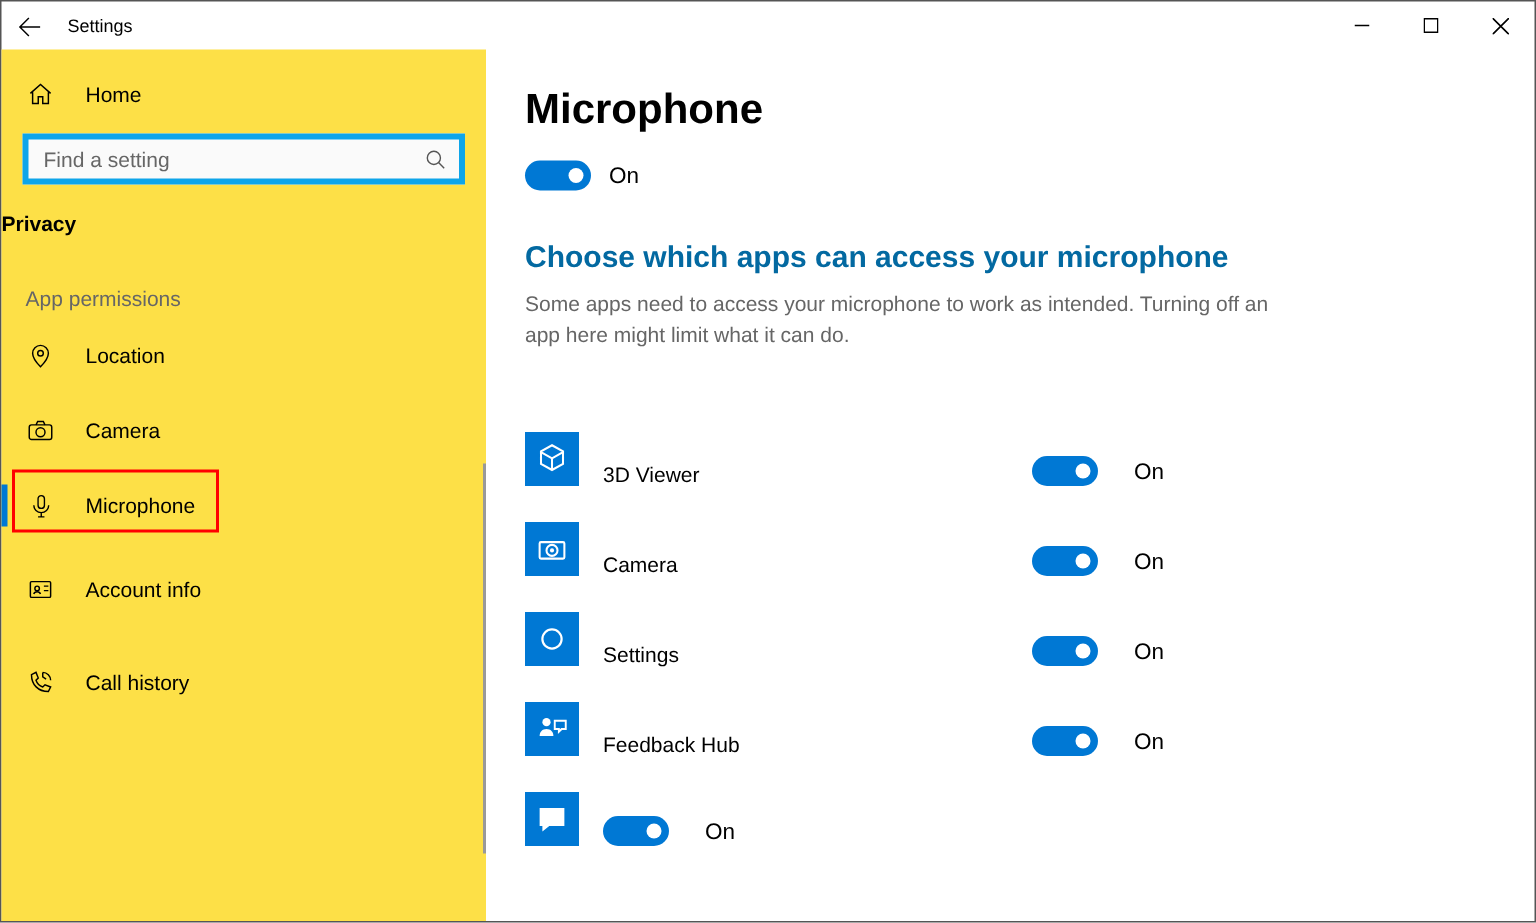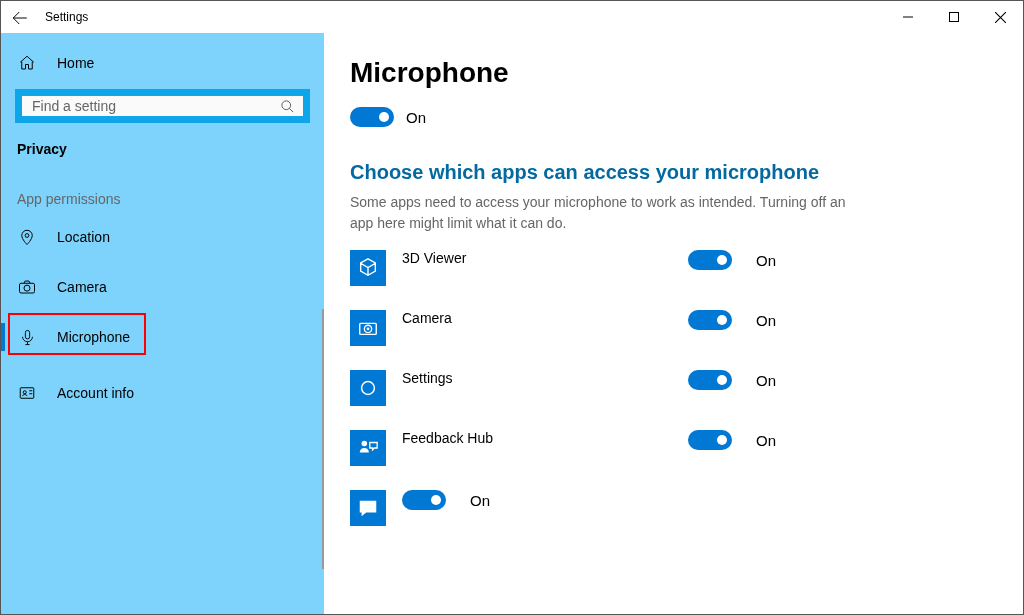--- a/index.html
+++ b/index.html
@@ -40,21 +40,21 @@
     font-size: 11px;
     font-family: "Segoe UI", sans-serif;
     color:#000;
   }
   .workspace {
     display: flex;
     height: calc(100% - 32px);
   }
   .sidebar {
     width: 323px;
-    background: #7dd3fc;
+    background: #fde047;
     padding-top: 10px;
     position:relative;
   }
   .scroll-line{
     position:absolute;
     right:0;
     top:276px;
     width:2px;
     height:260px;
     background:#999;
@@ -70,32 +70,31 @@
   }
   .sb-home { height: 40px; margin-bottom: 6px;}
   .sb-icon {
     width: 20px; height: 20px;
     margin-right: 20px;
     display:flex; align-items:center; justify-content:center;
     color:#000;
   }
   .search-box {
     margin: 4px 14px 18px 14px;
-    border: 7px solid #0ea5e9;
+    border: 4px solid #0ea5e9;
     height: 34px;
     display:flex;
     align-items:center;
     padding: 0 8px 0 10px;
     font-size: 14px;
     color:#666;
     background:#fafafa;
   }
   .search-box span { flex:1; }
   .cat-title {
-    padding-left: 16px;
     font-size: 14px;
     font-weight:600;
     margin-bottom: 34px;
     color:#000;
   }
   .section-label {
     padding-left: 16px;
     font-size: 14px;
     color:#666;
     margin-bottom: 8px;
@@ -153,26 +152,26 @@
   h2 {
     font-size:20px;
     font-weight:600;
     margin:0 0 8px 0;
     color:#0369a1;
   }
   .desc {
     font-size:14px;
     color:#666;
     line-height:1.5;
-    margin-bottom:16px;
+    margin-bottom:30px;
     max-width: 500px;
   }
   .app-row {
     display:flex;
-    align-items:flex-start;
+    align-items:flex-end;
     height: 60px;
   }
   .app-icon {
     width:36px; height:36px;
     display:flex; align-items:center; justify-content:center;
     color:#fff;
     margin-right:16px;
     flex:none;
   }
   .bg-blue { background:#0078d4; }
@@ -287,20 +286,29 @@
           </svg>
       </span>
       <span>Account info</span>
     </div>
     <div class="sb-gap"></div>
 
     <div class="sb-gap"></div>
 
     <div class="sb-gap"></div>
 
+    <div class="sb-row">
+      <span class="sb-icon">
+        <svg width="18" height="18" viewBox="0 0 24 24" fill="none" stroke="currentColor" stroke-width="1.3">
+            <path d="M4 5c0 9 6 15 15 15l2-4-5-2-2 2c-3-1-5-3-6-6l2-2-2-5-4 2z"></path>
+            <path d="M14 3a7 7 0 017 7M14 3v4l3 2"></path>
+          </svg>
+      </span>
+      <span>Call history</span>
+    </div>
     <div class="scroll-line"></div>
   </div>
 
   <div class="main">
     <h1>Microphone</h1>
 
     <div class="master-toggle-row">
       <div class="toggle">
           <div class="knob"></div>
         </div>

